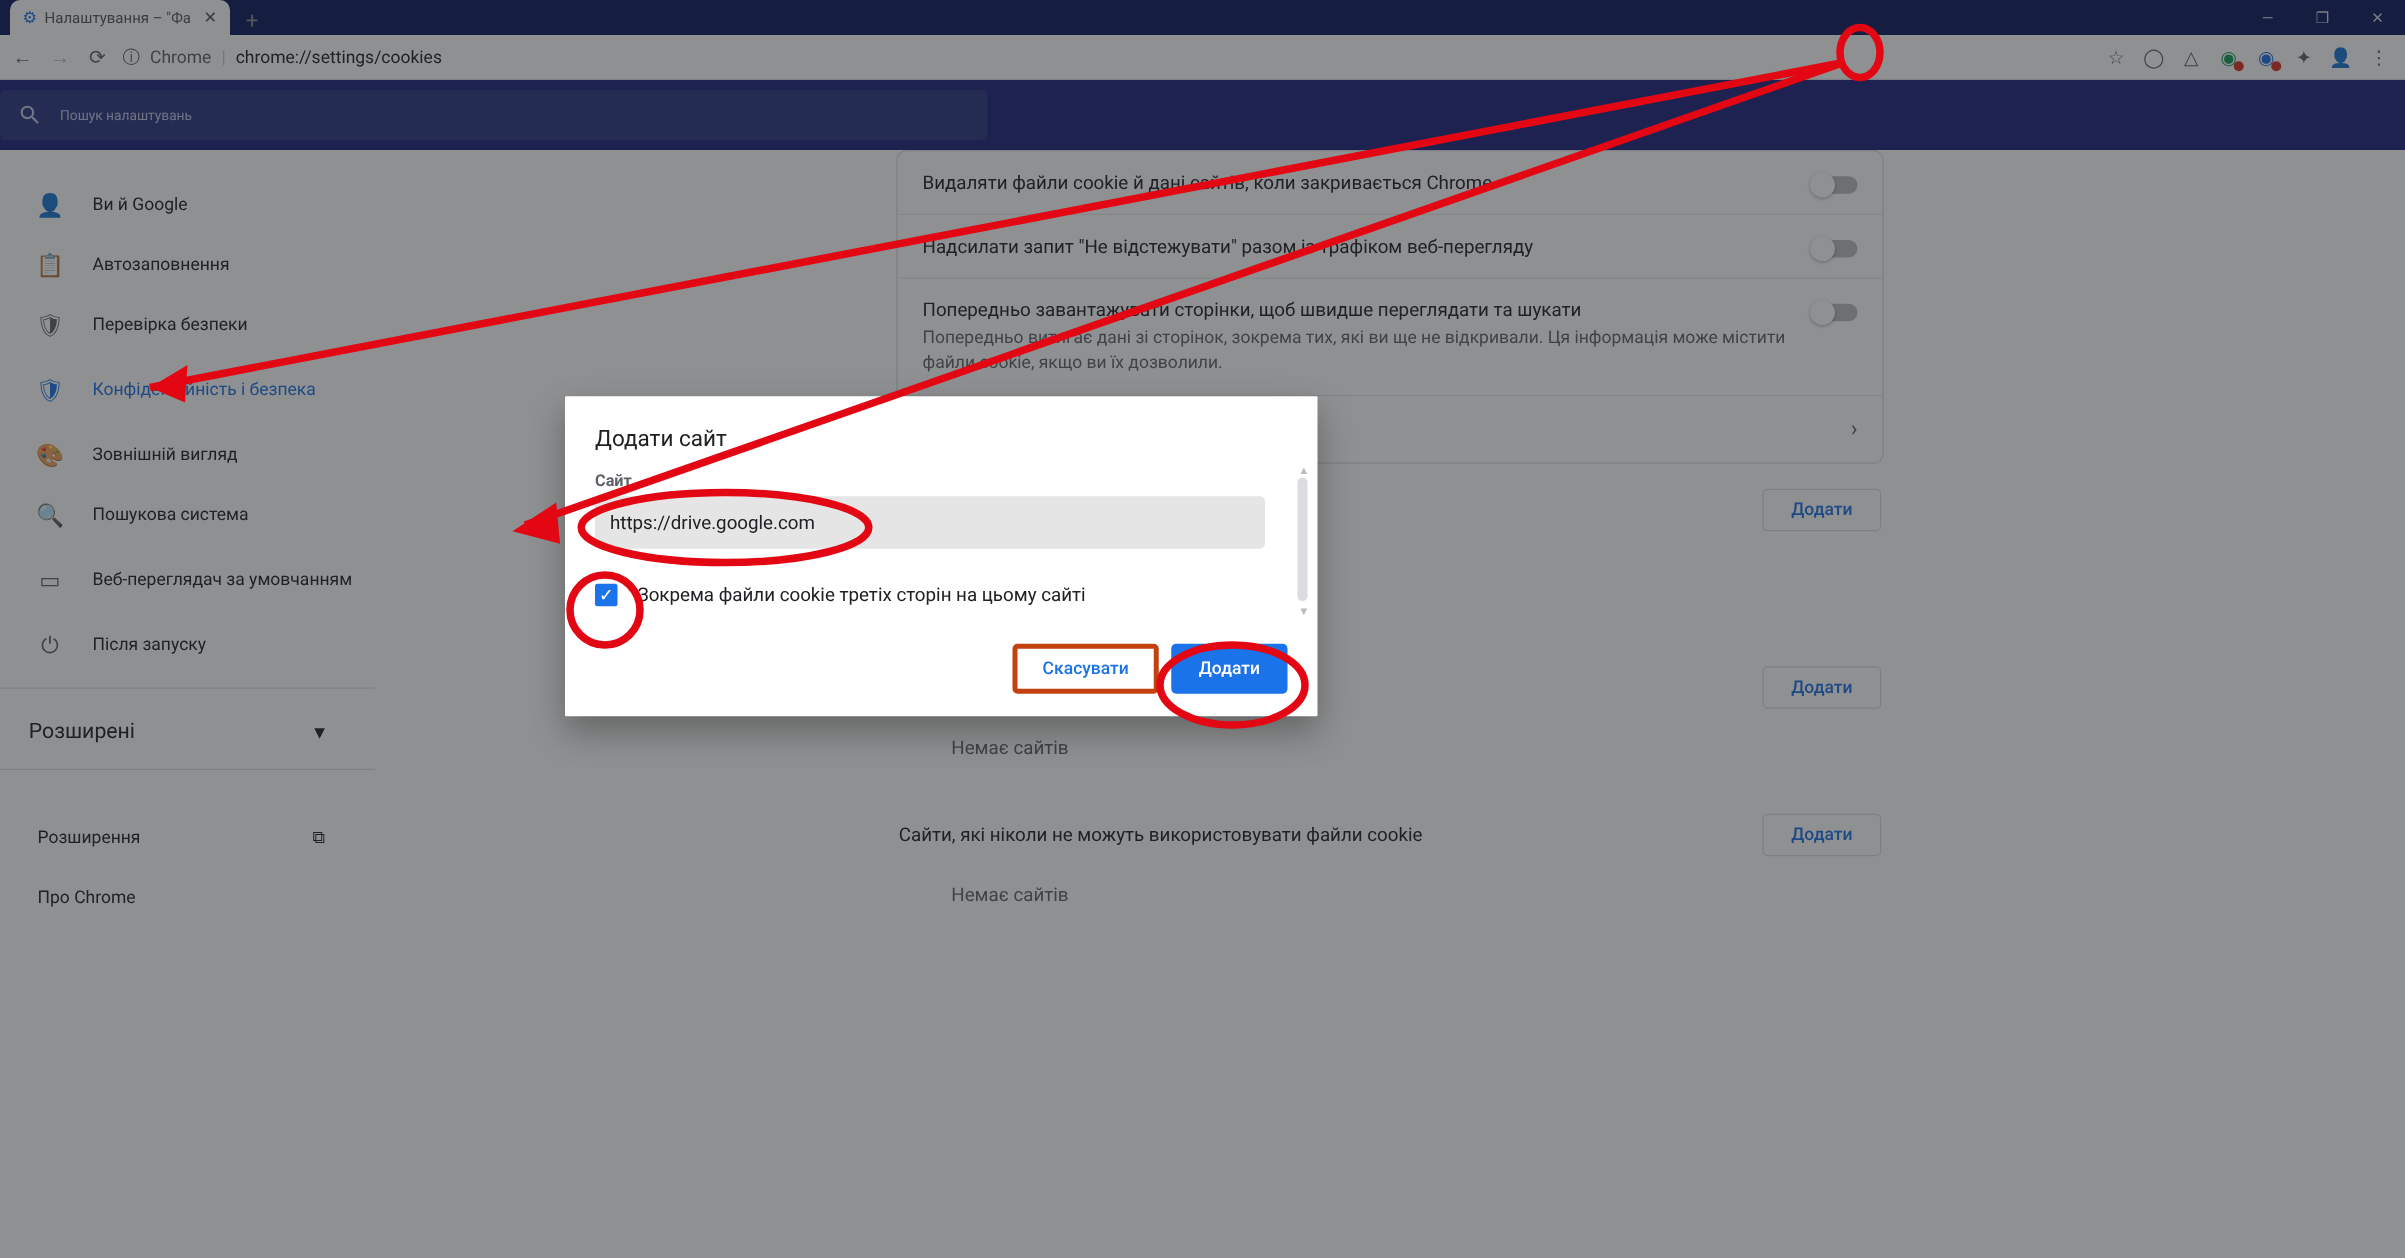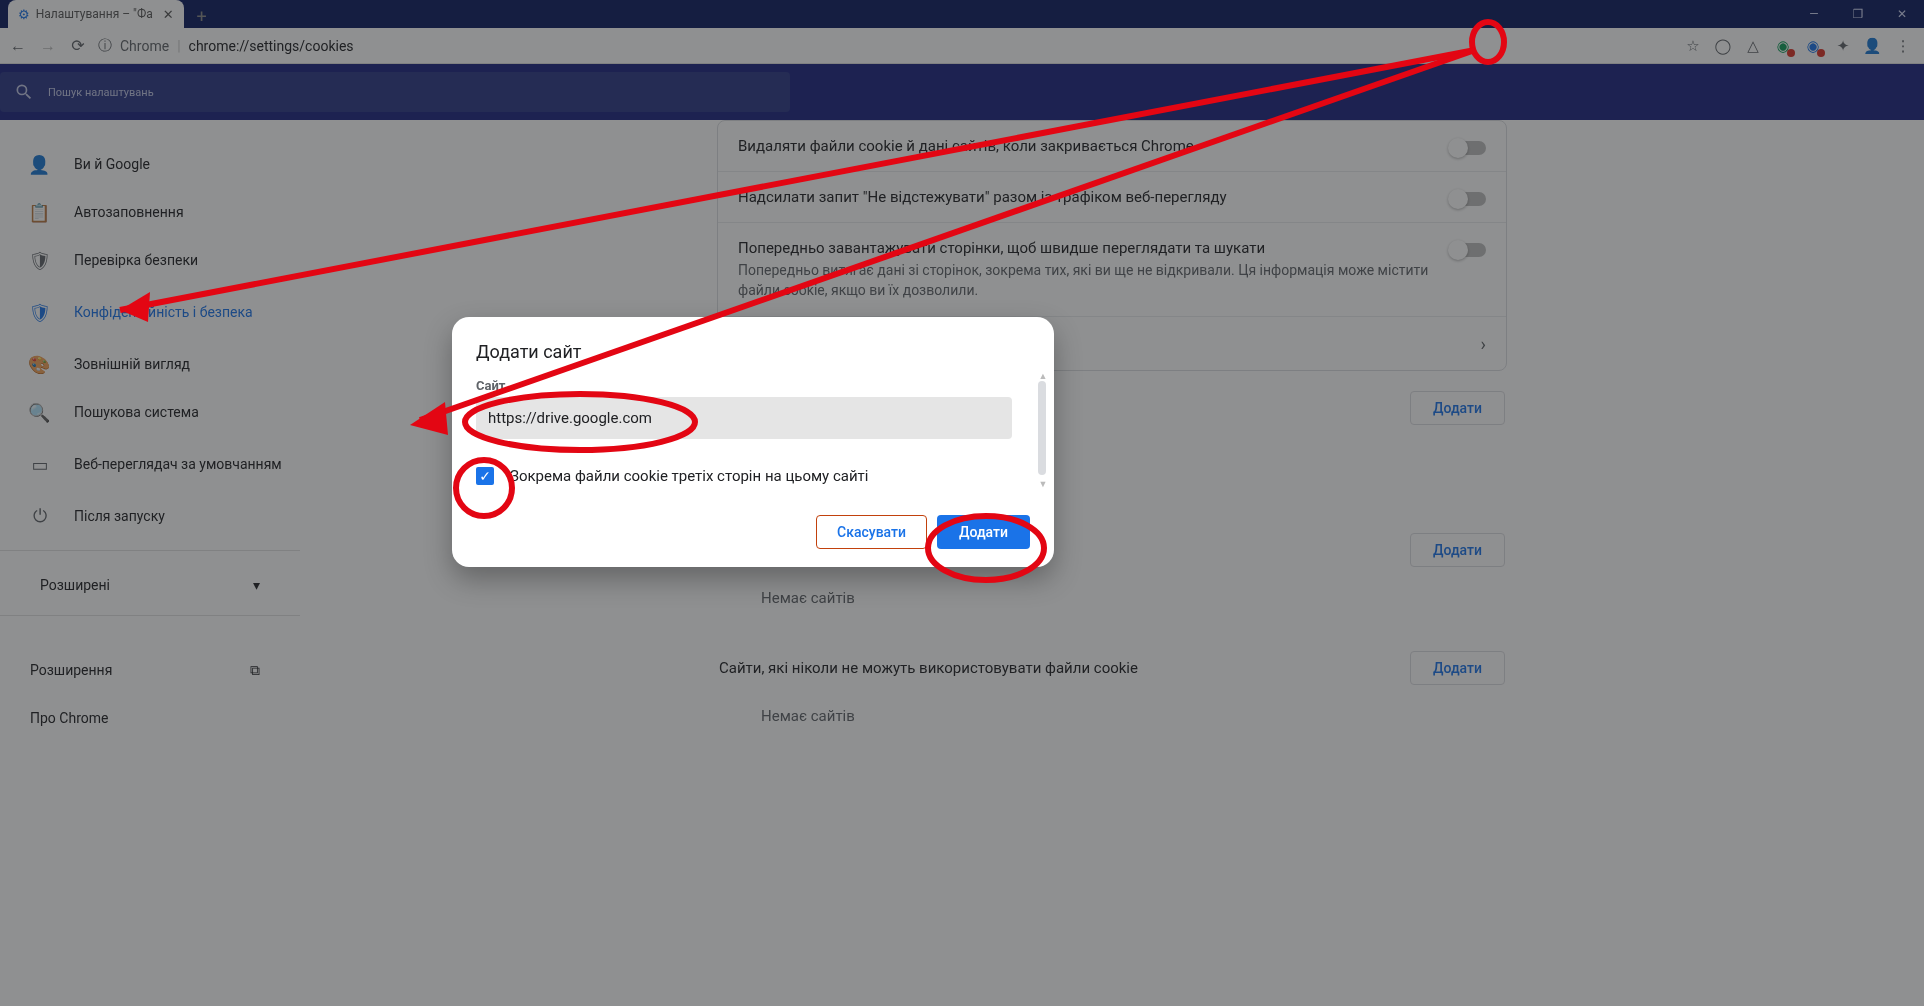--- a/index.html
+++ b/index.html
@@ -39,21 +39,21 @@
   .searchwrap input::placeholder { color: #c0c6e4; }
 
   
   .mainrow { display: flex; height: calc(100% - 28px - 36px - 56px); }
   .sidebar { width: 300px; padding-top: 20px; }
   .sbitem { height: 48px; display: flex; align-items: center; gap: 24px; padding-left: 30px; font-size: 14px; color: #202124; border-radius: 0 24px 24px 0; margin-right: 10px; cursor: pointer; }
   .sbitem.active { color: #1a73e8; }
   .sbitem .sbicon { width: 20px; display: inline-flex; align-items: center; justify-content: center; font-size: 18px; color: #5f6368; }
   .sbitem.active .sbicon { color: #1a73e8; }
   .sbitem.tall { height: 56px; }
-  .sbadv { height: 48px; display: flex; align-items: center; justify-content: space-between; padding: 0 40px 0 40px; font-size: 14px; color: #202124; cursor: pointer; }
+  .sbadv { height: 48px; display: flex; align-items: center; justify-content: space-between; padding: 0 40px 0 23px; font-size: 17px; color: #202124; cursor: pointer; }
   .sbfoot { margin-top: 30px; }
   .sbfoot .sbitem2 { height: 48px; display: flex; align-items: center; justify-content: space-between; padding: 0 40px 0 30px; font-size: 14px; color: #202124; }
 
   
   .content { flex:1; display:flex; justify-content:center; padding-top: 0; overflow: hidden; }
   .colwrap { width: 790px; position: relative; }
   .card { border: 1px solid #dadce0; border-radius: 8px; }
   .row { padding: 16px 20px; display: flex; align-items: flex-start; justify-content: space-between; gap: 20px; }
   .row + .row { border-top: 1px solid #e8eaed; }
   .row .txt { flex:1; }
@@ -64,28 +64,28 @@
   .chev { color: #5f6368; font-size: 18px; }
 
   .sectionhdr { display: flex; align-items: center; justify-content: space-between; padding: 20px 2px 8px; font-size: 15px; color: #202124; }
   .addbtn { border: 1px solid #dadce0; background: #fff; color: #1a73e8; font-size: 14px; font-weight: 500; padding: 8px 22px; border-radius: 4px; cursor: pointer; }
   .empty { padding: 14px 44px 24px; font-size: 15px; color: #5f6368; }
 
   
   .dim { position:absolute; inset:0; background: rgba(32,33,36,0.5); }
 
   
-  .modal { position: absolute; left: 452px; top: 317px; width: 602px; background: #fff; border-radius: 17px; box-shadow: 0 12px 28px rgba(0,0,0,.3); padding: 24px 24px 18px; z-index: 20; }
+  .modal { position: absolute; left: 452px; top: 317px; width: 602px; background: #fff; border-radius: 1px; box-shadow: 0 12px 28px rgba(0,0,0,.3); padding: 24px 24px 18px; z-index: 20; }
   .modal h2 { font-size: 18px; font-weight: 400; color: #202124; margin-bottom: 16px; }
   .modal .lbl { font-size: 13px; color: #5f6368; margin-bottom: 4px; font-weight: bold; }
   .modal .inp { width: 536px; height: 42px; border: none; background: #e5e5e5; border-radius: 4px; padding: 0 12px; font-size: 15px; color: #202124; outline: none; }
   .modal .chkrow { display: flex; align-items: center; gap: 16px; margin-top: 28px; font-size: 15px; color: #202124; }
   .chkbox { width: 18px; height: 18px; border-radius: 2px; background: #1a73e8; display: inline-flex; align-items: center; justify-content: center; color:#fff; font-size:14px; }
   .modal .btnrow { display: flex; justify-content: flex-end; gap: 10px; margin-top: 30px; }
-  .btn-flat { border: 1px solid #c2410c; background:#fff; color:#1a73e8; font-size:14px; font-weight:500; padding:8px 20px; border-radius:4px; cursor:pointer; }
+  .btn-flat { border: 4px solid #c2410c; background:#fff; color:#1a73e8; font-size:14px; font-weight:500; padding:8px 20px; border-radius:4px; cursor:pointer; }
   .btn-primary { border:none; background:#1a73e8; color:#fff; font-size:14px; font-weight:500; padding:9px 22px; border-radius:4px; cursor:pointer; }
   .modal .scrolltrack { position:absolute; right:6px; top:54px; bottom:78px; width:10px; }
   .modal .scrolltrack .thumb { width:8px; height:80%; background:#dadce0; border-radius:4px; }
   .modal .scrolltrack .arrow { font-size:9px; color:#bbb; text-align:center; }
 
   
   svg.anno { position:absolute; inset:0; width:100%; height:100%; pointer-events:none; z-index:50; }
   .ring { fill:none; stroke:#e30613; stroke-width:6; }
   .arrowline { stroke:#e30613; stroke-width:6; fill:none; }
   .arrowhead { fill:#e30613; }

